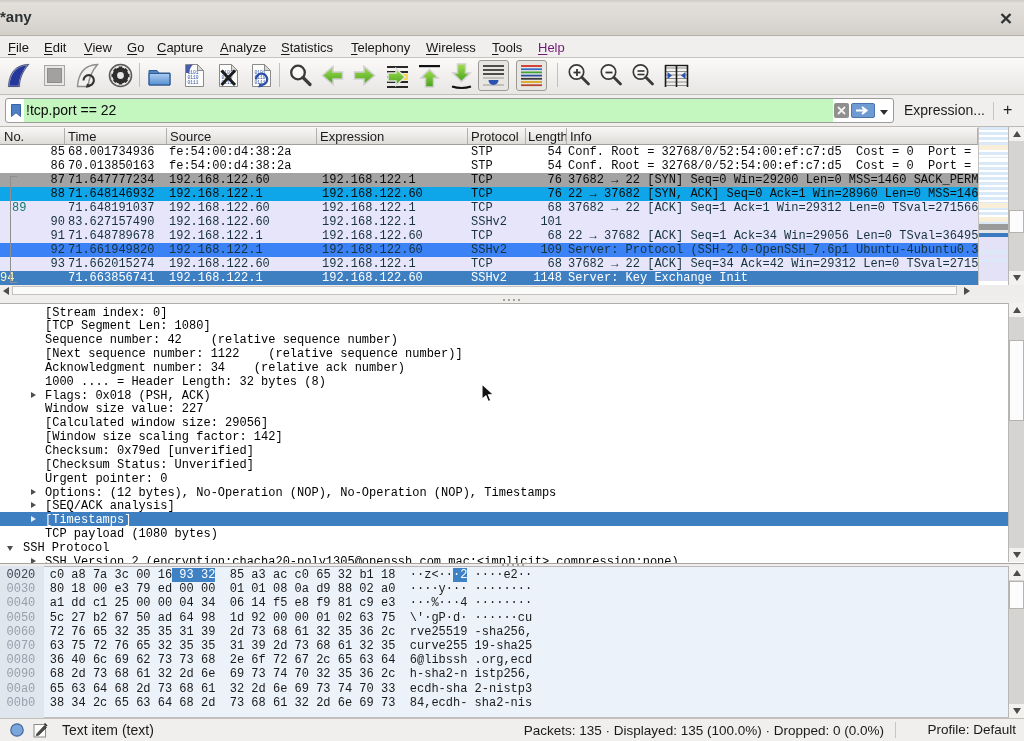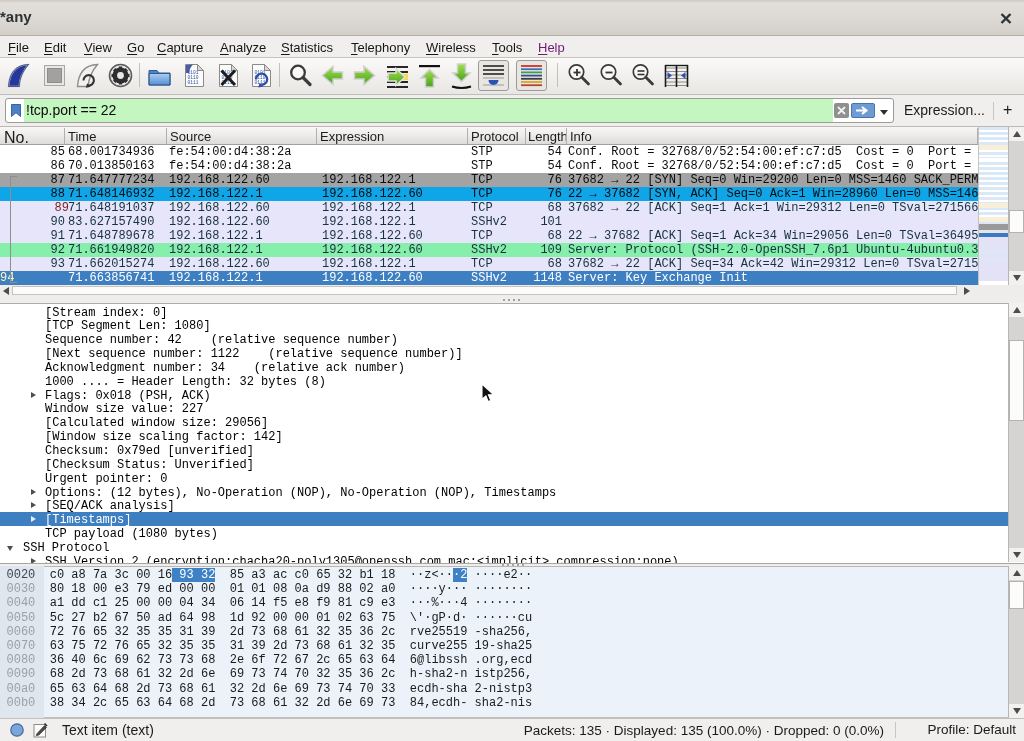--- a/index.html
+++ b/index.html
@@ -231,21 +231,21 @@
   </svg>
 <div class="ab" style="left:851px;top:103px;width:24px;height:15px;background:#6f9bd3;border:1px solid #4a74ad;border-radius:2px"></div>
 <svg class="ab" style="left:855px;top:106px" width="16" height="9" viewBox="0 0 16 9">
     <path d="M1 4.5 h9 M7 1 l4.5 3.5 -4.5 3.5" stroke="#ffffff" stroke-width="2" fill="none"></path>
   </svg>
 <div class="ab" style="left:880px;top:110px;width:0;height:0;border-left:4.5px solid transparent;border-right:4.5px solid transparent;border-top:5.5px solid #2e2e2e"></div>
 <div class="ab" style="left:904px;top:102px;font-size:14px;color:#1c1c1c">Expression...</div>
 <div class="ab" style="left:993px;top:102px;width:1px;height:18px;background:#c9c6c2"></div>
 <div class="ab" style="left:1003px;top:101px;font-size:16px;color:#1c1c1c">+</div>
 <div class="ab" style="left:0;top:127px;width:1024px;height:18px;background:linear-gradient(180deg,#f8f7f6 0,#eceae8 9px,#dedcd9 17px);border-bottom:1px solid #a3a09b"></div>
-<div class="ab" style="left:4px;top:129px;font-size:16px;color:#1b1b1b">No.</div>
+<div class="ab" style="left:4px;top:129px;font-size:13px;color:#1b1b1b">No.</div>
 <div class="ab" style="left:68px;top:129px;font-size:13px;color:#1b1b1b">Time</div>
 <div class="ab" style="left:170px;top:129px;font-size:13px;color:#1b1b1b">Source</div>
 <div class="ab" style="left:320px;top:129px;font-size:13px;color:#1b1b1b">Expression</div>
 <div class="ab" style="left:471px;top:129px;font-size:13px;color:#1b1b1b">Protocol</div>
 <div class="ab" style="left:528px;top:129px;font-size:13px;color:#1b1b1b">Length</div>
 <div class="ab" style="left:570px;top:129px;font-size:13px;color:#1b1b1b">Info</div>
 <div class="ab" style="left:64px;top:128px;width:1px;height:16px;background:#b3b0ac"></div>
 <div class="ab" style="left:166px;top:128px;width:1px;height:16px;background:#b3b0ac"></div>
 <div class="ab" style="left:316px;top:128px;width:1px;height:16px;background:#b3b0ac"></div>
 <div class="ab" style="left:467px;top:128px;width:1px;height:16px;background:#b3b0ac"></div>
@@ -283,21 +283,21 @@
 <div class="ab" style="left:0;top:187px;width:978px;height:14px;background:#0ea5e9;overflow:hidden">
 <div class="mono" style="position:absolute;left:0;top:0;width:65px;text-align:right;color:#0c0c0c">88</div>
 <div class="mono" style="position:absolute;left:68px;top:0;color:#0c0c0c">71.648146932</div>
 <div class="mono" style="position:absolute;left:169px;top:0;color:#0c0c0c">192.168.122.1</div>
 <div class="mono" style="position:absolute;left:322px;top:0;color:#0c0c0c">192.168.122.60</div>
 <div class="mono" style="position:absolute;left:471px;top:0;color:#0c0c0c">TCP</div>
 <div class="mono" style="position:absolute;left:490px;top:0;width:72px;text-align:right;color:#0c0c0c">76</div>
 <div class="mono" style="position:absolute;left:568px;top:0;color:#0c0c0c">22 → 37682 [SYN, ACK] Seq=0 Ack=1 Win=28960 Len=0 MSS=1460 SACK_PERM=1</div>
 </div>
 <div class="ab" style="left:0;top:201px;width:978px;height:14px;background:#e7e5fa;overflow:hidden">
-<div class="mono" style="position:absolute;left:4px;top:0;width:65px;text-align:right;color:#7f1d1d">89</div>
+<div class="mono" style="position:absolute;left:12px;top:0;width:65px;text-align:left;color:#0f766e">89</div>
 <div class="mono" style="position:absolute;left:68px;top:0;color:#16323e">71.648191037</div>
 <div class="mono" style="position:absolute;left:169px;top:0;color:#16323e">192.168.122.60</div>
 <div class="mono" style="position:absolute;left:322px;top:0;color:#16323e">192.168.122.1</div>
 <div class="mono" style="position:absolute;left:471px;top:0;color:#16323e">TCP</div>
 <div class="mono" style="position:absolute;left:490px;top:0;width:72px;text-align:right;color:#16323e">68</div>
 <div class="mono" style="position:absolute;left:568px;top:0;color:#16323e">37682 → 22 [ACK] Seq=1 Ack=1 Win=29312 Len=0 TSval=2715667174 TSecr=364</div>
 </div>
 <div class="ab" style="left:0;top:215px;width:978px;height:14px;background:#e7e5fa;overflow:hidden">
 <div class="mono" style="position:absolute;left:0;top:0;width:65px;text-align:right;color:#16323e">90</div>
 <div class="mono" style="position:absolute;left:68px;top:0;color:#16323e">83.627157490</div>
@@ -308,21 +308,21 @@
 </div>
 <div class="ab" style="left:0;top:229px;width:978px;height:14px;background:#e7e5fa;overflow:hidden">
 <div class="mono" style="position:absolute;left:0;top:0;width:65px;text-align:right;color:#16323e">91</div>
 <div class="mono" style="position:absolute;left:68px;top:0;color:#16323e">71.648789678</div>
 <div class="mono" style="position:absolute;left:169px;top:0;color:#16323e">192.168.122.1</div>
 <div class="mono" style="position:absolute;left:322px;top:0;color:#16323e">192.168.122.60</div>
 <div class="mono" style="position:absolute;left:471px;top:0;color:#16323e">TCP</div>
 <div class="mono" style="position:absolute;left:490px;top:0;width:72px;text-align:right;color:#16323e">68</div>
 <div class="mono" style="position:absolute;left:568px;top:0;color:#16323e">22 → 37682 [ACK] Seq=1 Ack=34 Win=29056 Len=0 TSval=3649552013 TSecr=27</div>
 </div>
-<div class="ab" style="left:0;top:243px;width:978px;height:14px;background:#86efac;overflow:hidden">
+<div class="ab" style="left:0;top:243px;width:978px;height:14px;background:#3b82f6;overflow:hidden">
 <div class="mono" style="position:absolute;left:0;top:0;width:65px;text-align:right;color:#16323e">92</div>
 <div class="mono" style="position:absolute;left:68px;top:0;color:#16323e">71.661949820</div>
 <div class="mono" style="position:absolute;left:169px;top:0;color:#16323e">192.168.122.1</div>
 <div class="mono" style="position:absolute;left:322px;top:0;color:#16323e">192.168.122.60</div>
 <div class="mono" style="position:absolute;left:471px;top:0;color:#16323e">SSHv2</div>
 <div class="mono" style="position:absolute;left:490px;top:0;width:72px;text-align:right;color:#16323e">109</div>
 <div class="mono" style="position:absolute;left:568px;top:0;color:#16323e">Server: Protocol (SSH-2.0-OpenSSH_7.6p1 Ubuntu-4ubuntu0.3)</div>
 </div>
 <div class="ab" style="left:0;top:257px;width:978px;height:14px;background:#e7e5fa;overflow:hidden">
 <div class="mono" style="position:absolute;left:0;top:0;width:65px;text-align:right;color:#16323e">93</div>

